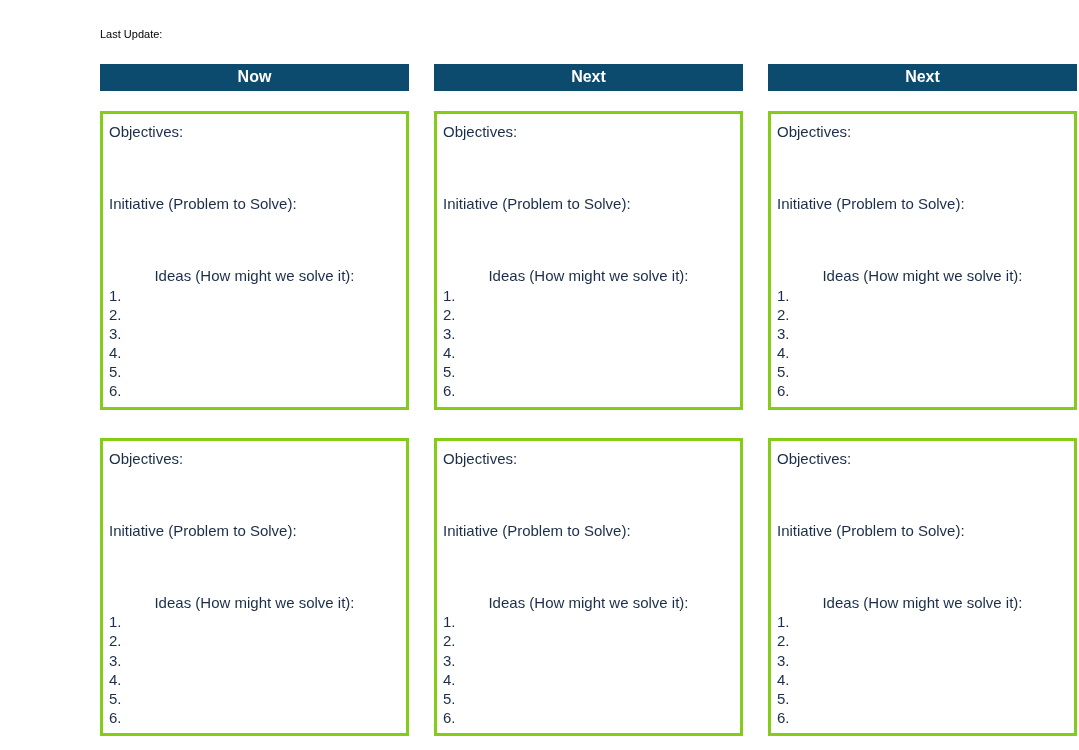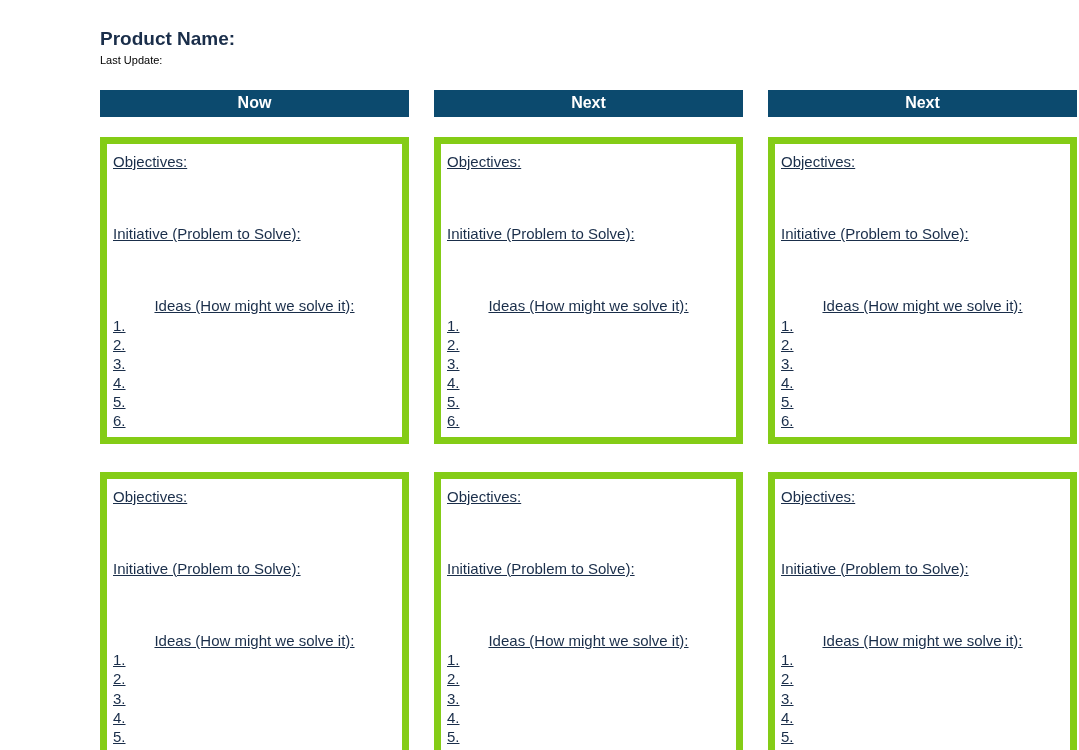--- a/index.html
+++ b/index.html
@@ -47,25 +47,24 @@
     .col-header {
       background: #0c4a6e;
       color: #ffffff;
       text-align: center;
       font-size: 16px;
       font-weight: 600;
       padding: 4px 0 5px 0;
       margin-bottom: 20px;
     }
     .card {
-      border: 7px solid #84cc16;
+      border: 3px solid #84cc16;
       padding: 8px 6px 6px 6px;
       margin-bottom: 28px;
       color: #1a2e4a;
-      text-decoration: underline;
     }
     .section-label {
       font-size: 15px;
       font-weight: 400;
       line-height: 1.3;
     }
     .objectives {
       min-height: 72px;
     }
     .initiative {
@@ -83,21 +82,20 @@
     .ideas-list li {
       font-weight: 400;
     }
   </style>
 </head>
 <body>
 
 <div class="page">
 
   <div class="header">
-    <div class="product-name">Product Name:</div>
     <div class="last-update">Last Update:</div>
   </div>
 
   <div class="grid">
 
     <div class="col">
       <div class="col-header">Now</div>
 
       <div class="card">
         <div class="section-label objectives">Objectives:</div>

